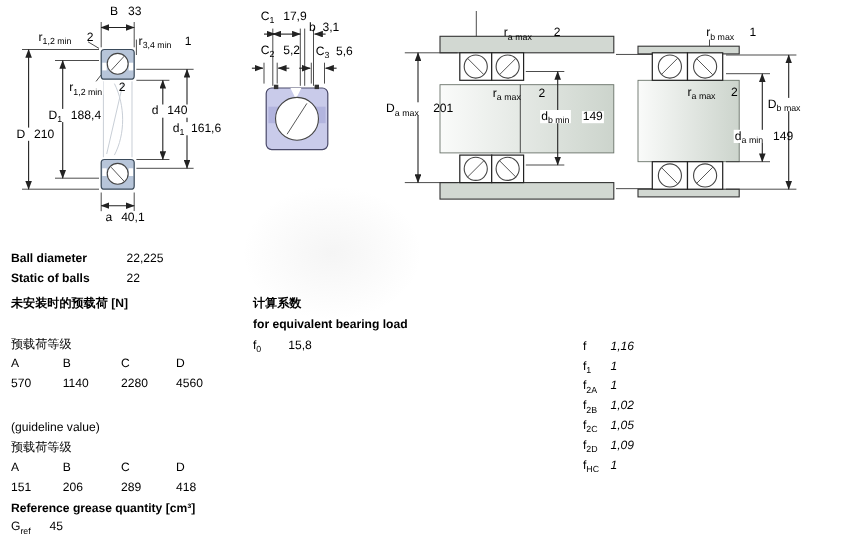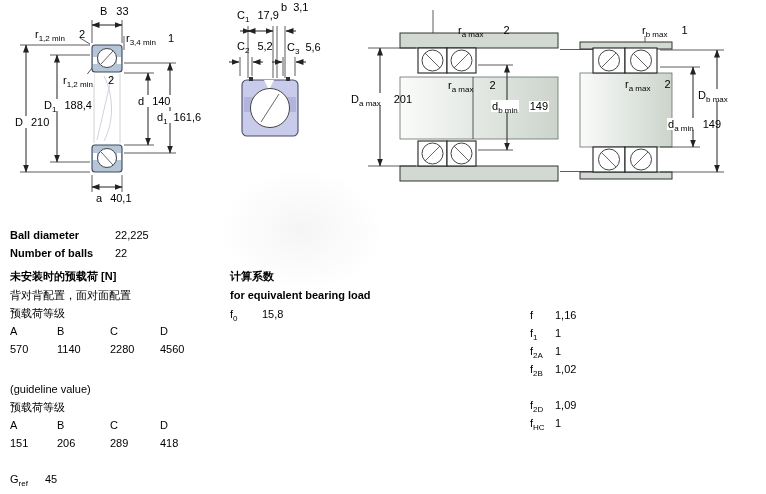--- a/index.html
+++ b/index.html
@@ -19,21 +19,21 @@
   
   .dim{stroke:#222;stroke-width:1;fill:none;}
   .thin{stroke:#333;stroke-width:0.8;fill:none;}
   .thin2{stroke:#555;stroke-width:0.9;fill:none;}
   .faint{stroke:#c7cdd6;stroke-width:0.9;fill:none;}
   .ball{fill:#fff;stroke:#444;stroke-width:1;}
   .wbx{fill:#fff;stroke:#222;stroke-width:1.1;}
   .hsg{fill:#d2d8d2;stroke:#333;stroke-width:1;}
   .colA{left:10px}.colB{left:57px}.colC{left:110px}.colD{left:160px}
   .frow{position:absolute;left:530px;width:110px;}
-  .frow .fv{position:absolute;left:25px;top:0;}
+  .frow .fv{position:absolute;left:25px;top:0;font-style:italic;}
 </style>
 </head>
 <body>
 
 <div id="page">
 
   <div class="watermark"></div>
 
   <svg width="766" height="220" viewBox="0 0 766 220">
     <defs>
@@ -161,41 +161,40 @@
   <div class="dlab" style="left:35px;top:29px"><span><span>r</span><span class="sb">1,2 min</span></span><span class="val g14">2</span></div>
   <div class="dlab" style="left:126px;top:33px"><span><span>r</span><span class="sb">3,4 min</span></span><span class="val g12">1</span></div>
   <div class="dlab" style="left:62px;top:75px"><span class="bgw"><span>r</span><span class="sb">1,2 min</span></span><span class="val g14">2</span></div>
   <div class="dlab" style="left:43px;top:100px"><span class="bgw"><span>D</span><span class="sb">1</span><span class="val g8">188,4</span></span></div>
   <div class="dlab" style="left:137px;top:96px"><span class="bgw"><span>d</span><span class="val g8">140</span></span></div>
   <div class="dlab" style="left:156px;top:112px"><span class="bgw"><span>d</span><span class="sb">1</span><span class="val g6">161,6</span></span></div>
   <div class="dlab" style="left:14px;top:117px"><span class="bgw"><span>D</span><span class="val g8">210</span></span></div>
   <div class="dlab" style="left:95px;top:193px"><span class="bgw"><span>a</span><span class="val g8">40,1</span></span></div>
 
   <div class="dlab" style="left:237px;top:10px"><span><span>C</span><span class="sb">1</span></span><span class="val g8">17,9</span></div>
-  <div class="dlab" style="left:281px;top:2px"><span>b</span><span class="val g6">3,1</span></div>
+  <div class="dlab" style="left:281px;top:20px"><span>b</span><span class="val g6">3,1</span></div>
   <div class="dlab" style="left:237px;top:41px"><span><span>C</span><span class="sb">2</span></span><span class="val g8">5,2</span></div>
   <div class="dlab" style="left:287px;top:42px"><span><span>C</span><span class="sb">3</span></span><span class="val g6">5,6</span></div>
 
   <div class="dlab" style="left:458px;top:25px"><span><span>r</span><span class="sb">a max</span></span><span class="val g20">2</span></div>
   <div class="dlab" style="left:448px;top:80px"><span><span>r</span><span class="sb">a max</span></span><span class="val g16">2</span></div>
   <div class="dlab" style="left:350px;top:94px"><span class="bgw"><span>D</span><span class="sb">a max</span></span><span class="val g12">201</span></div>
   <div class="dlab" style="left:491px;top:101px"><span class="bgw"><span>d</span><span class="sb">b min</span></span><span class="val g10 bgw">149</span></div>
 
   <div class="dlab" style="left:642px;top:25px"><span><span>r</span><span class="sb">b max</span></span><span class="val g14">1</span></div>
   <div class="dlab" style="left:625px;top:79px"><span><span>r</span><span class="sb">a max</span></span><span class="val g14">2</span></div>
   <div class="dlab" style="left:697px;top:90px"><span class="bgw"><span>D</span><span class="sb">b max</span></span><span class="val g14">205</span></div>
   <div class="dlab" style="left:667px;top:119px"><span class="bgw"><span>d</span><span class="sb">a min</span></span><span class="val g8">149</span></div>
 
   <div class="abs bold" style="left:10px;top:229px">Ball diameter</div>
   <div class="abs" style="left:115px;top:229px">22,225</div>
-  <div class="abs bold" style="left:10px;top:247px">Number of balls</div>
+  <div class="abs bold" style="left:10px;top:247px">Static of balls</div>
   <div class="abs" style="left:115px;top:247px">22</div>
 
   <div class="abs bold" style="left:10px;top:270px">未安装时的预载荷 [N]</div>
-  <div class="abs" style="left:10px;top:289px">背对背配置，面对面配置</div>
   <div class="abs" style="left:10px;top:307px">预载荷等级</div>
   <div class="abs colA" style="top:325px">A</div>
   <div class="abs colB" style="top:325px">B</div>
   <div class="abs colC" style="top:325px">C</div>
   <div class="abs colD" style="top:325px">D</div>
   <div class="abs colA" style="top:343px">570</div>
   <div class="abs colB" style="top:343px">1140</div>
   <div class="abs colC" style="top:343px">2280</div>
   <div class="abs colD" style="top:343px">4560</div>
 
@@ -203,28 +202,30 @@
   <div class="abs" style="left:10px;top:401px">预载荷等级</div>
   <div class="abs colA" style="top:419px">A</div>
   <div class="abs colB" style="top:419px">B</div>
   <div class="abs colC" style="top:419px">C</div>
   <div class="abs colD" style="top:419px">D</div>
   <div class="abs colA" style="top:437px">151</div>
   <div class="abs colB" style="top:437px">206</div>
   <div class="abs colC" style="top:437px">289</div>
   <div class="abs colD" style="top:437px">418</div>
 
+  <div class="abs bold" style="left:10px;top:456px">Reference grease quantity [cm³]</div>
   <div class="abs" style="left:10px;top:473px"><span>G</span><span class="sb">ref</span></div>
   <div class="abs" style="left:45px;top:473px">45</div>
 
   <div class="abs bold" style="left:230px;top:270px">计算系数</div>
   <div class="abs bold" style="left:230px;top:289px">for equivalent bearing load</div>
   <div class="abs" style="left:230px;top:308px"><span>f</span><span class="sb">0</span></div>
   <div class="abs" style="left:262px;top:308px">15,8</div>
 
   <div class="frow" style="top:309px"><span><span>f</span><span class="sb"></span></span><span class="fv">1,16</span></div>
   <div class="frow" style="top:327px"><span><span>f</span><span class="sb">1</span></span><span class="fv">1</span></div>
   <div class="frow" style="top:345px"><span><span>f</span><span class="sb">2A</span></span><span class="fv">1</span></div>
   <div class="frow" style="top:363px"><span><span>f</span><span class="sb">2B</span></span><span class="fv">1,02</span></div>
+  <div class="frow" style="top:381px"><span><span>f</span><span class="sb">2C</span></span><span class="fv">1,05</span></div>
   <div class="frow" style="top:399px"><span><span>f</span><span class="sb">2D</span></span><span class="fv">1,09</span></div>
   <div class="frow" style="top:417px"><span><span>f</span><span class="sb">HC</span></span><span class="fv">1</span></div>
 
 </div>
 
 </body></html>

